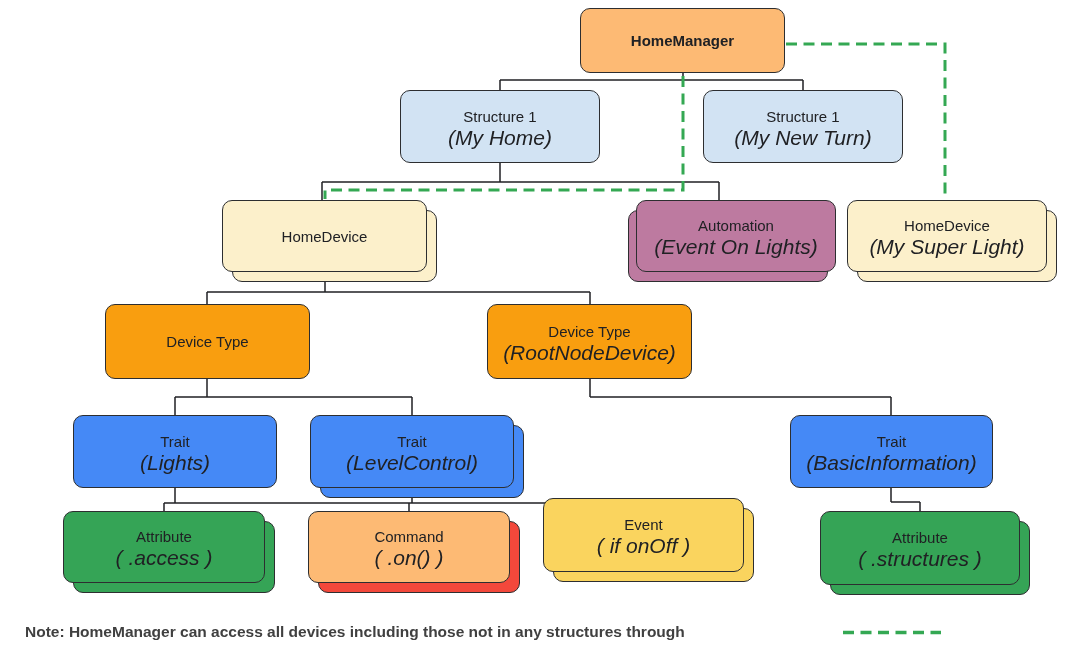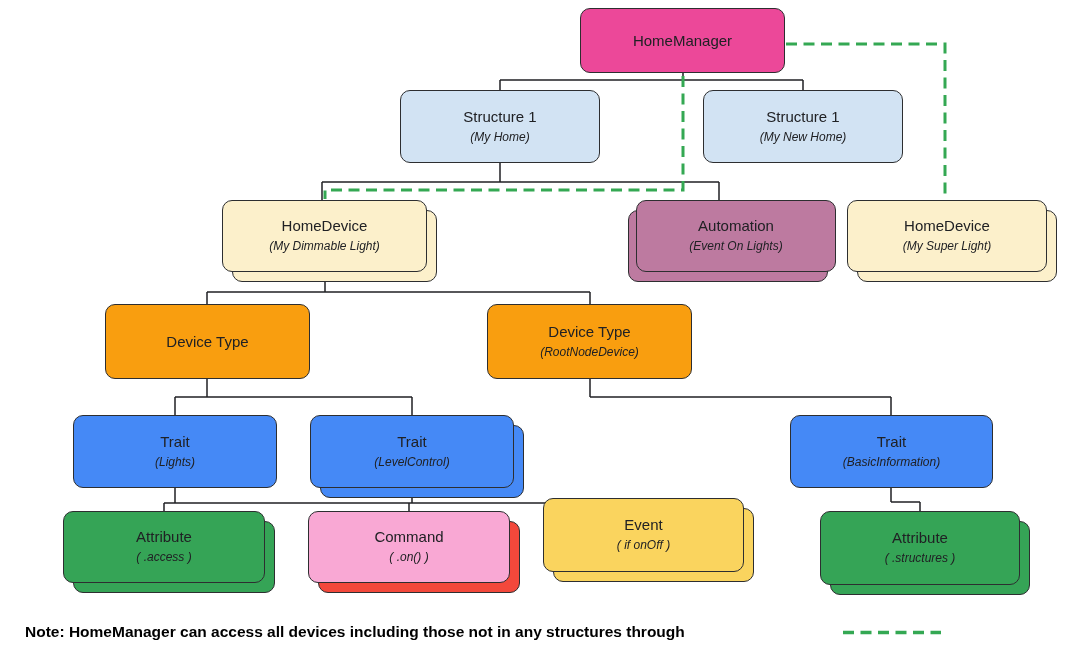--- a/index.html
+++ b/index.html
@@ -13,24 +13,24 @@
     position:absolute;border:1.4px solid #2d2e30;border-radius:10px;
     box-sizing:border-box;
   }
   .node .back{left:10px;top:10px;width:100%;height:100%;}
   .node .face{
     left:0;top:0;width:100%;height:100%;
     display:flex;flex-direction:column;align-items:center;justify-content:center;
     text-align:center;
   }
   .node .lbl{font-size:15px;line-height:21px;color:#202124;}
-  .node .sub{font-size:12px;line-height:21px;color:#202124;font-style:italic;}
+  .node .sub{font-size:21px;line-height:21px;color:#202124;font-style:italic;}
   #note{
     position:absolute;left:25px;top:623px;font-size:15.5px;font-weight:bold;
-    color:#000000;white-space:nowrap;
+    color:#404040;white-space:nowrap;
   }
 </style>
 </head>
 <body>
 
 <div id="stage">
 
   <svg id="connectors" viewBox="0 0 1072 652" xmlns="http://www.w3.org/2000/svg">
     <path class="bline" fill="none" stroke="#202124" stroke-width="1.5" d="M683,73 V80 M500,80 H803 M500,80 V90 M803,80 V90
              M500,163 V182 M322,182 H719 M322,182 V200 M719,182 V200
@@ -39,41 +39,40 @@
              M590,379 V397 M590,397 H891 M891,397 V415
              M175,488 V503 M412,488 V503 M164,503 H644 M164,503 V511 M409,503 V511 M644,503 V511
              M891,488 V502 M891,502 H920 M920,502 V511"></path>
     <path class="gdash" fill="none" stroke="#34a853" stroke-width="3" stroke-dasharray="11 6.5" d="M786,44 H945 V199"></path>
     <path class="gdash" fill="none" stroke="#34a853" stroke-width="3" stroke-dasharray="11 6.5" d="M683,76 V190 H325 V199"></path>
     <path class="gdash" fill="none" stroke="#34a853" stroke-width="3.5" stroke-dasharray="11 6.5" d="M843,632.5 H941"></path>
   </svg>
 
   <div id="nodes">
       <div class="node" style="left: 580px; top: 8px; width: 205px; height: 65px;">
-        <div class="face" style="background: #ec4899;">
+        <div class="face" style="background: #fdba74; font-weight: bold;">
           <div class="lbl">HomeManager</div>
         </div>
       </div>
       <div class="node" style="left: 400px; top: 90px; width: 200px; height: 73px;">
         <div class="face" style="background: rgb(210, 227, 243);">
           <div class="lbl">Structure 1</div>
           <div class="sub">(My Home)</div>
         </div>
       </div>
       <div class="node" style="left: 703px; top: 90px; width: 200px; height: 73px;">
         <div class="face" style="background: rgb(210, 227, 243);">
           <div class="lbl">Structure 1</div>
-          <div class="sub">(My New Home)</div>
+          <div class="sub">(My New Turn)</div>
         </div>
       </div>
       <div class="node" style="left: 222px; top: 200px; width: 205px; height: 72px;">
         <div class="back" style="background: rgb(252, 240, 203);"></div>
         <div class="face" style="background: rgb(252, 240, 203);">
           <div class="lbl">HomeDevice</div>
-          <div class="sub">(My Dimmable Light)</div>
         </div>
       </div>
       <div class="node" style="left: 618px; top: 200px; width: 200px; height: 72px;">
         <div class="back" style="background: rgb(189, 122, 160);"></div>
         <div class="face" style="background: rgb(189, 122, 160); margin-left: 18px;">
           <div class="lbl">Automation</div>
           <div class="sub">(Event On Lights)</div>
         </div>
       </div>
       <div class="node" style="left: 847px; top: 200px; width: 200px; height: 72px;">
@@ -115,21 +114,21 @@
       </div>
       <div class="node" style="left: 63px; top: 511px; width: 202px; height: 72px;">
         <div class="back" style="background: rgb(53, 164, 86);"></div>
         <div class="face" style="background: rgb(53, 164, 86);">
           <div class="lbl">Attribute</div>
           <div class="sub">( .access )</div>
         </div>
       </div>
       <div class="node" style="left: 308px; top: 511px; width: 202px; height: 72px;">
         <div class="back" style="background: rgb(243, 72, 59);"></div>
-        <div class="face" style="background: #f9a8d4;">
+        <div class="face" style="background: #fdba74;">
           <div class="lbl">Command</div>
           <div class="sub">( .on() )</div>
         </div>
       </div>
       <div class="node" style="left: 543px; top: 498px; width: 201px; height: 74px;">
         <div class="back" style="background: rgb(250, 212, 94);"></div>
         <div class="face" style="background: rgb(250, 212, 94);">
           <div class="lbl">Event</div>
           <div class="sub">( if onOff )</div>
         </div>

